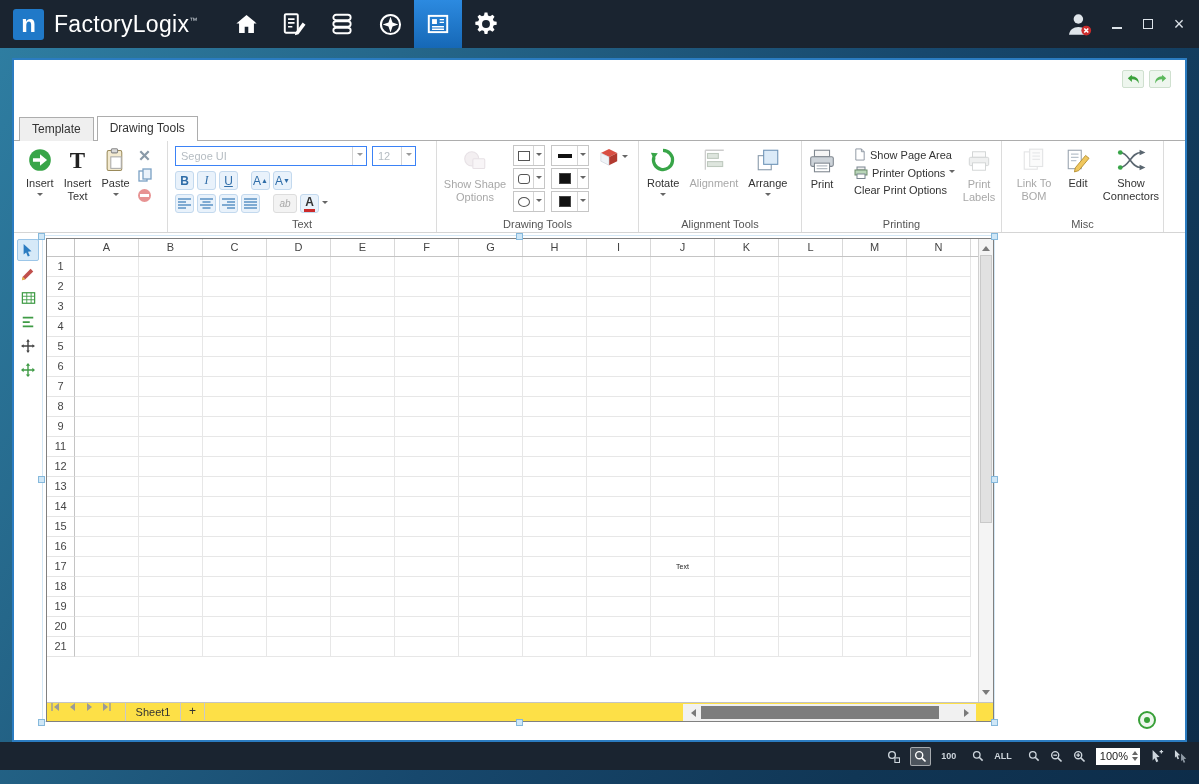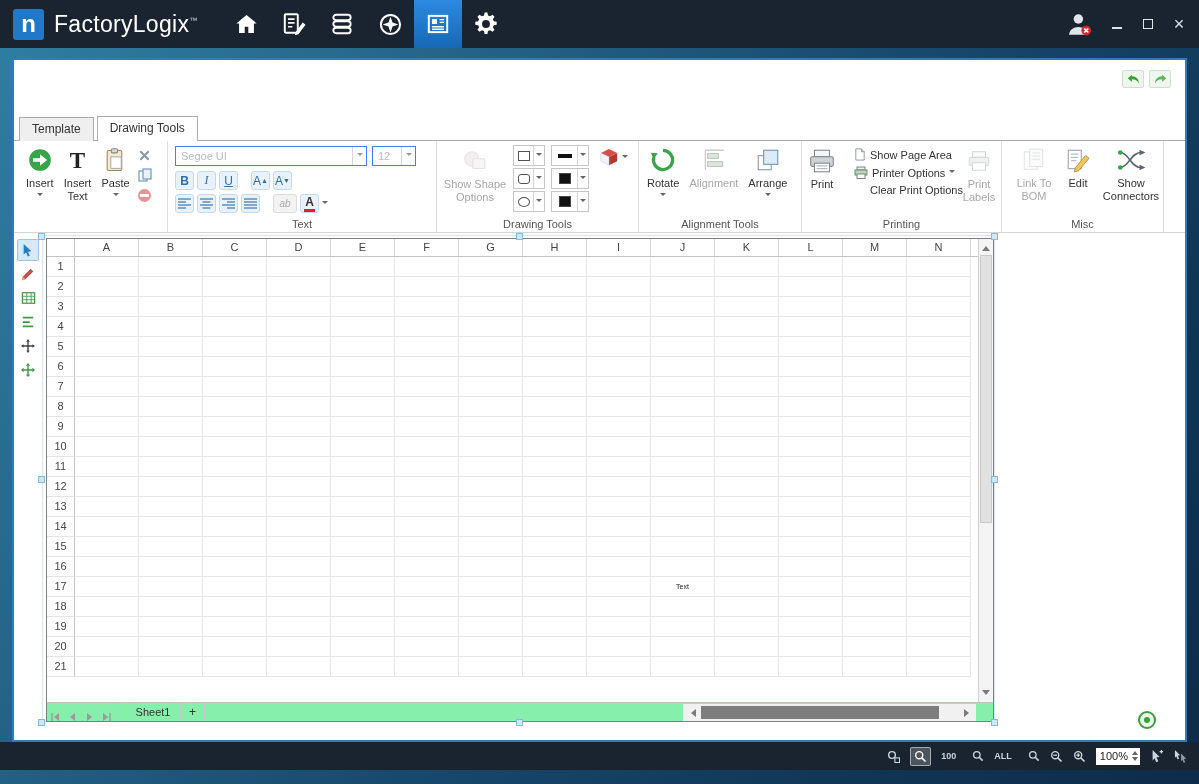--- a/index.html
+++ b/index.html
@@ -87,21 +87,21 @@
   .cell.text-obj { font-size:7px; color:#222; text-align:center; line-height:20px; }
 
   .vscroll { position:absolute; right:0; top:0; bottom:19px; width:15px; background:#f4f4f4; border-left:1px solid #d0d0d0; }
   .vs-arrow { position:absolute; left:0; right:0; height:15px; display:flex; align-items:center; justify-content:center; cursor:pointer; }
   .vs-thumb { position:absolute; left:1px; right:1px; top:16px; height:268px; background:#e1e1e1; border:1px solid #c9c9c9; cursor:grab; }
   .tri-up { width:0; height:0; border:4px solid transparent; border-bottom:5px solid #7a7a7a; margin-bottom:4px; }
   .tri-dn { width:0; height:0; border:4px solid transparent; border-top:5px solid #7a7a7a; margin-top:4px; }
   .tri-l { width:0; height:0; border:4px solid transparent; border-right:5px solid #7a7a7a; margin-right:4px; }
   .tri-r { width:0; height:0; border:4px solid transparent; border-left:5px solid #7a7a7a; margin-left:4px; }
 
-  .sheet-bottom { position:absolute; left:0; right:0; bottom:0; height:19px; border-top:1px solid #c4c4c4; background:#86efac; display:flex; align-items:flex-end; }
+  .sheet-bottom { position:absolute; left:0; right:0; bottom:0; height:19px; border-top:1px solid #c4c4c4; background:#fde047; display:flex; align-items:flex-start; }
   .snav { width:17px; display:flex; align-items:center; justify-content:center; cursor:pointer; }
   .sheet-tab { width:56px; margin-left:10px; border-left:1px solid #c9c9c9; border-right:1px solid #c9c9c9; font-size:11px; color:#333; text-align:center; line-height:18px; cursor:pointer; }
   .add-tab { width:24px; border-right:1px solid #c9c9c9; font-size:12px; color:#333; text-align:center; line-height:17px; cursor:pointer; }
   .hscroll { position:absolute; left:636px; top:1px; bottom:0; width:293px; background:#f1f1f1; display:flex; align-items:center; }
   .hs-btn { width:16px; height:100%; display:flex; align-items:center; justify-content:center; cursor:pointer; }
   .hs-track { position:relative; flex:1; height:100%; }
   .hs-thumb { position:absolute; left:2px; top:2px; bottom:2px; width:238px; background:#7d7d7d; cursor:grab; }
 
   .handle { position:absolute; width:7px; height:7px; background:#cfe7f7; border:1px solid #86b9dc; cursor:move; }
   .fit-btn { position:absolute; left:1124px; top:478px; width:18px; height:18px; border-radius:50%; border:2px solid #38a038; background:#eef7ee; display:flex; align-items:center; justify-content:center; cursor:pointer; }
@@ -476,21 +476,21 @@
           <span>
               <svg width="14" height="13" viewBox="0 0 14 13">
                 <rect x="3" y="1" width="8" height="3" fill="#eee" stroke="#7a8590"></rect>
                 <rect x="1" y="4" width="12" height="5" fill="#b9d6b9" stroke="#6c8c6c"></rect>
                 <rect x="3" y="8" width="8" height="4.5" fill="#fff" stroke="#7a8590"></rect>
               </svg>
             </span>
           <span>Printer Options</span>
           <span class="dn" style="margin-top:0;"></span>
         </div>
-        <div style="cursor:pointer;margin-left:16px;">Clear Print Options</div>
+        <div style="cursor:pointer;">Clear Print Options</div>
       </div>
       <div class="ribbon-btn dis" style="position:absolute; left:158px; top:5px; width:38px;">
         <span class="ic">
             <svg width="24" height="24" viewBox="0 0 26 24">
               <rect x="6" y="2" width="14" height="6" fill="#f5f5f5" stroke="#9aa"></rect>
               <rect x="2.5" y="8" width="21" height="9" rx="1.5" fill="#dde1e5" stroke="#9aa"></rect>
               <rect x="6" y="14" width="14" height="8" fill="#fff" stroke="#9aa"></rect>
             </svg>
           </span>
         <span class="lbl" style="width:36px;">Print Labels</span>
@@ -741,37 +741,20 @@
             <div class="cell"></div>
             <div class="cell"></div>
             <div class="cell"></div>
             <div class="cell"></div>
             <div class="cell"></div>
             <div class="cell"></div>
             <div class="cell"></div>
           </div>
           <div class="grid-row">
             <div class="row-h">9</div>
-            <div class="cell"></div>
-            <div class="cell"></div>
-            <div class="cell"></div>
-            <div class="cell"></div>
-            <div class="cell"></div>
-            <div class="cell"></div>
-            <div class="cell"></div>
-            <div class="cell"></div>
-            <div class="cell"></div>
-            <div class="cell"></div>
-            <div class="cell"></div>
-            <div class="cell"></div>
-            <div class="cell"></div>
-            <div class="cell"></div>
-          </div>
-          <div class="grid-row">
-            <div class="row-h">10</div>
             <div class="cell"></div>
             <div class="cell"></div>
             <div class="cell"></div>
             <div class="cell"></div>
             <div class="cell"></div>
             <div class="cell"></div>
             <div class="cell"></div>
             <div class="cell"></div>
             <div class="cell"></div>
             <div class="cell"></div>

